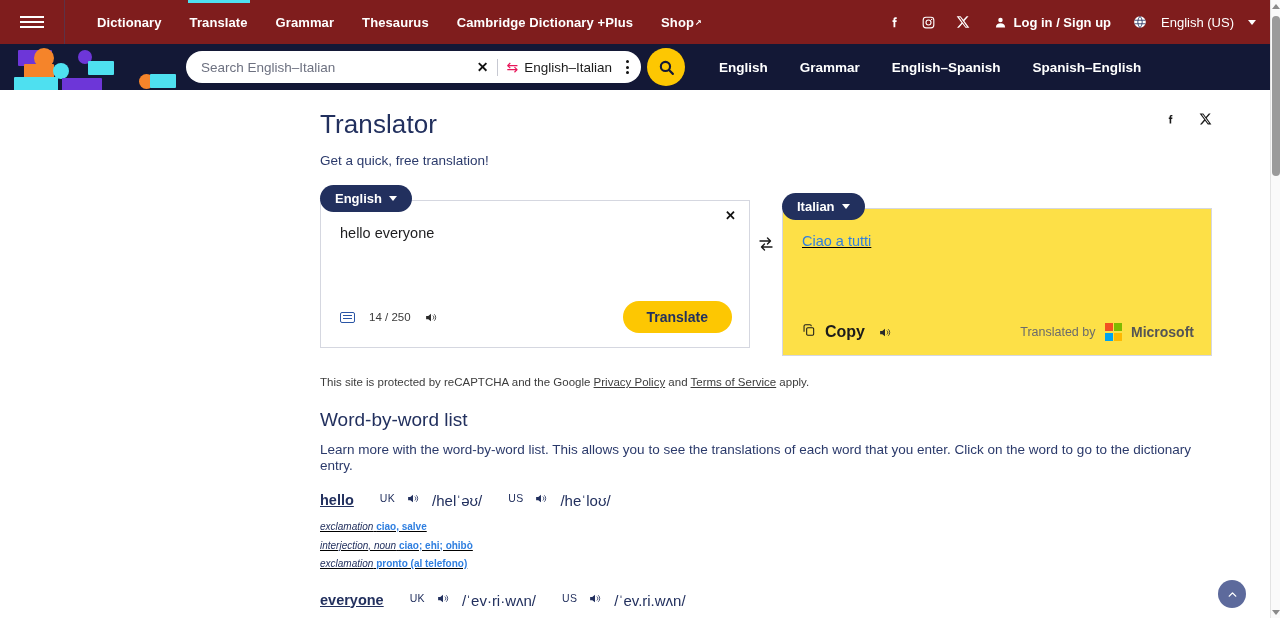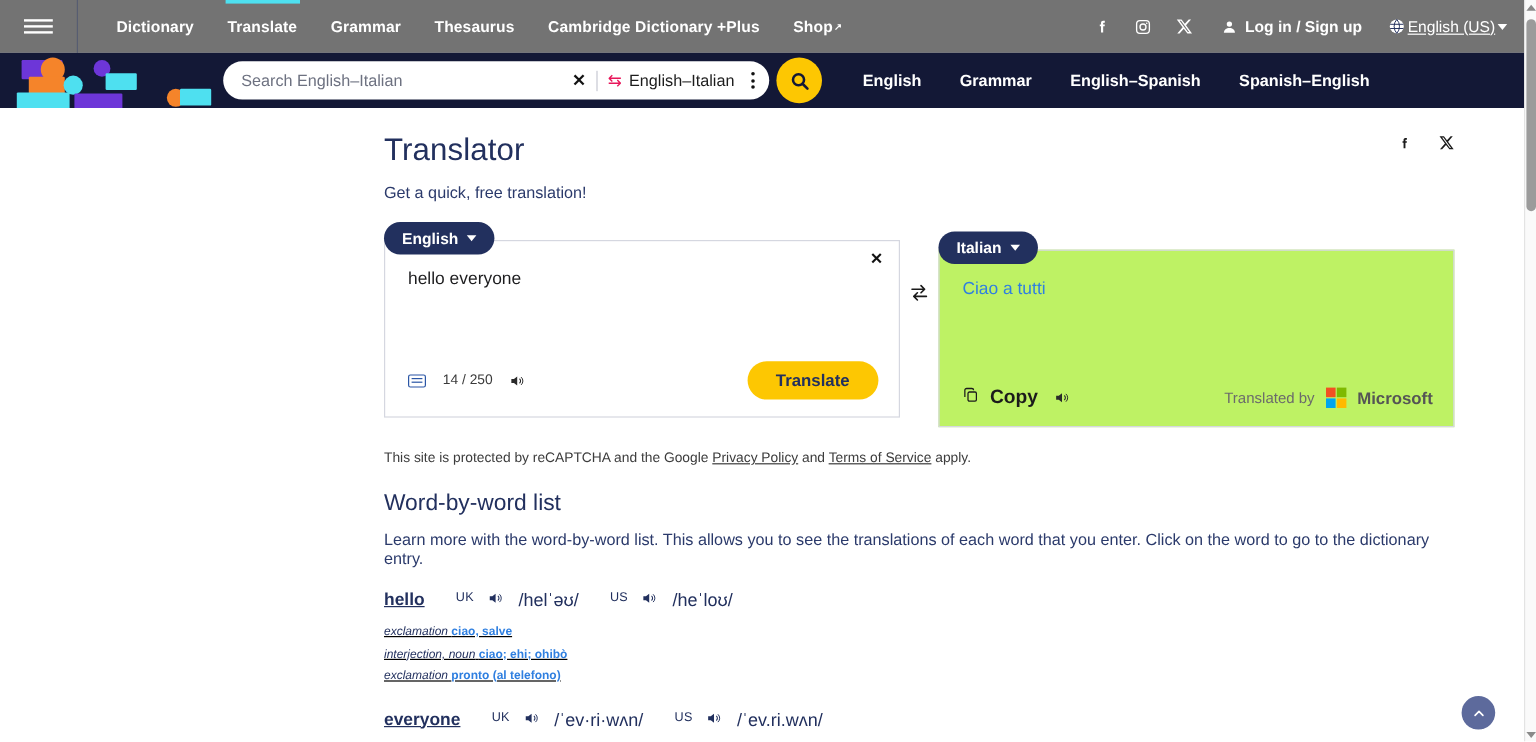--- a/index.html
+++ b/index.html
@@ -7,21 +7,21 @@
     width: 1280px; height: 618px;
     font-family: "Liberation Sans", sans-serif;
     background: #ffffff;
     overflow: hidden;
   }
   .page { position: relative; width: 1280px; height: 618px; background:#fff; }
 
   
   .topnav {
     position: absolute; top: 0; left: 0; width: 1270px; height: 44px;
-    background: #737373;
+    background: #7f1d1d;
     display: flex; align-items: center;
   }
   .burger {
     width: 64px; height: 44px; display:flex; align-items:center; justify-content:center;
     cursor: pointer;
   }
   .burger span { display:block; width:24px; height:2px; background:#fff; margin:3px 0; }
   .nav-divider { width:1px; height:44px; background:#3b477080; }
   .nav-links { display:flex; align-items:center; height:44px; padding-left: 18px; }
   .nav-link {
@@ -37,22 +37,22 @@
   .nav-icon-btn {
     width: 34px; height:44px; display:flex;align-items:center;justify-content:center;
     color:#fff; cursor:pointer;
   }
   .nav-icon-btn svg { display:block; }
   .login {
     display:flex; align-items:center; gap:7px; color:#fff; font-size:13px; font-weight:bold;
     padding: 0 12px 0 14px; cursor:pointer; white-space:nowrap;
   }
   .lang-sel {
-    display:flex; align-items:center; gap:2px; color:#fff; font-size:13px; font-weight:normal;
-    padding-left: 10px; cursor:pointer; white-space:nowrap;text-decoration:underline;
+    display:flex; align-items:center; gap:14px; color:#fff; font-size:13px; font-weight:normal;
+    padding-left: 10px; cursor:pointer; white-space:nowrap;
   }
   .chev { width:0;height:0;border-left:4.5px solid transparent;border-right:4.5px solid transparent;border-top:5px solid currentColor; }
 
   
   .searchrow {
     position:absolute; top:44px; left:0; width:1270px; height:46px;
     background:#131836;
     display:flex; align-items:center;
   }
   .logoblocks { position:relative; width:182px; height:46px; overflow:hidden; flex:none; }
@@ -103,21 +103,21 @@
   .langpill {
     display:inline-flex; align-items:center; gap:7px;
     background:#22305e; color:#fff; font-size:13px; font-weight:bold;
     border-radius:14px; padding:6px 15px; cursor:pointer;
     position:relative; z-index:2;
   }
   .box {
     position:relative; border:1px solid #d5d7e0; background:#fff;
     height:148px; margin-top:-12px; padding:24px 17px 0 19px;
   }
-  .box.tgt { background:#bef264; }
+  .box.tgt { background:#fde047;text-decoration:underline; }
   .ta-text { font-size:14.5px; color:#1d1d1f; }
   .tgt-text { font-size:14.5px; color:#2f7fe0; }
   .box-x { position:absolute; right:13px; top:7px; font-size:13px; color:#111; cursor:pointer; font-weight:bold;}
   .boxfoot {
     position:absolute; left:19px; right:17px; bottom:14px;
     display:flex; align-items:center;
   }
   .kb-icon { width:15px;height:11px;border:1.4px solid #2a55a5; border-radius:2px; display:inline-block; position:relative; }
   .kb-icon::after{content:"";position:absolute;left:2px;top:2px;right:2px;height:1.5px;background:#2a55a5;box-shadow:0 3px 0 #2a55a5;}
   .counter { font-size:11.5px; color:#3a3a3a; margin-left:14px; }

